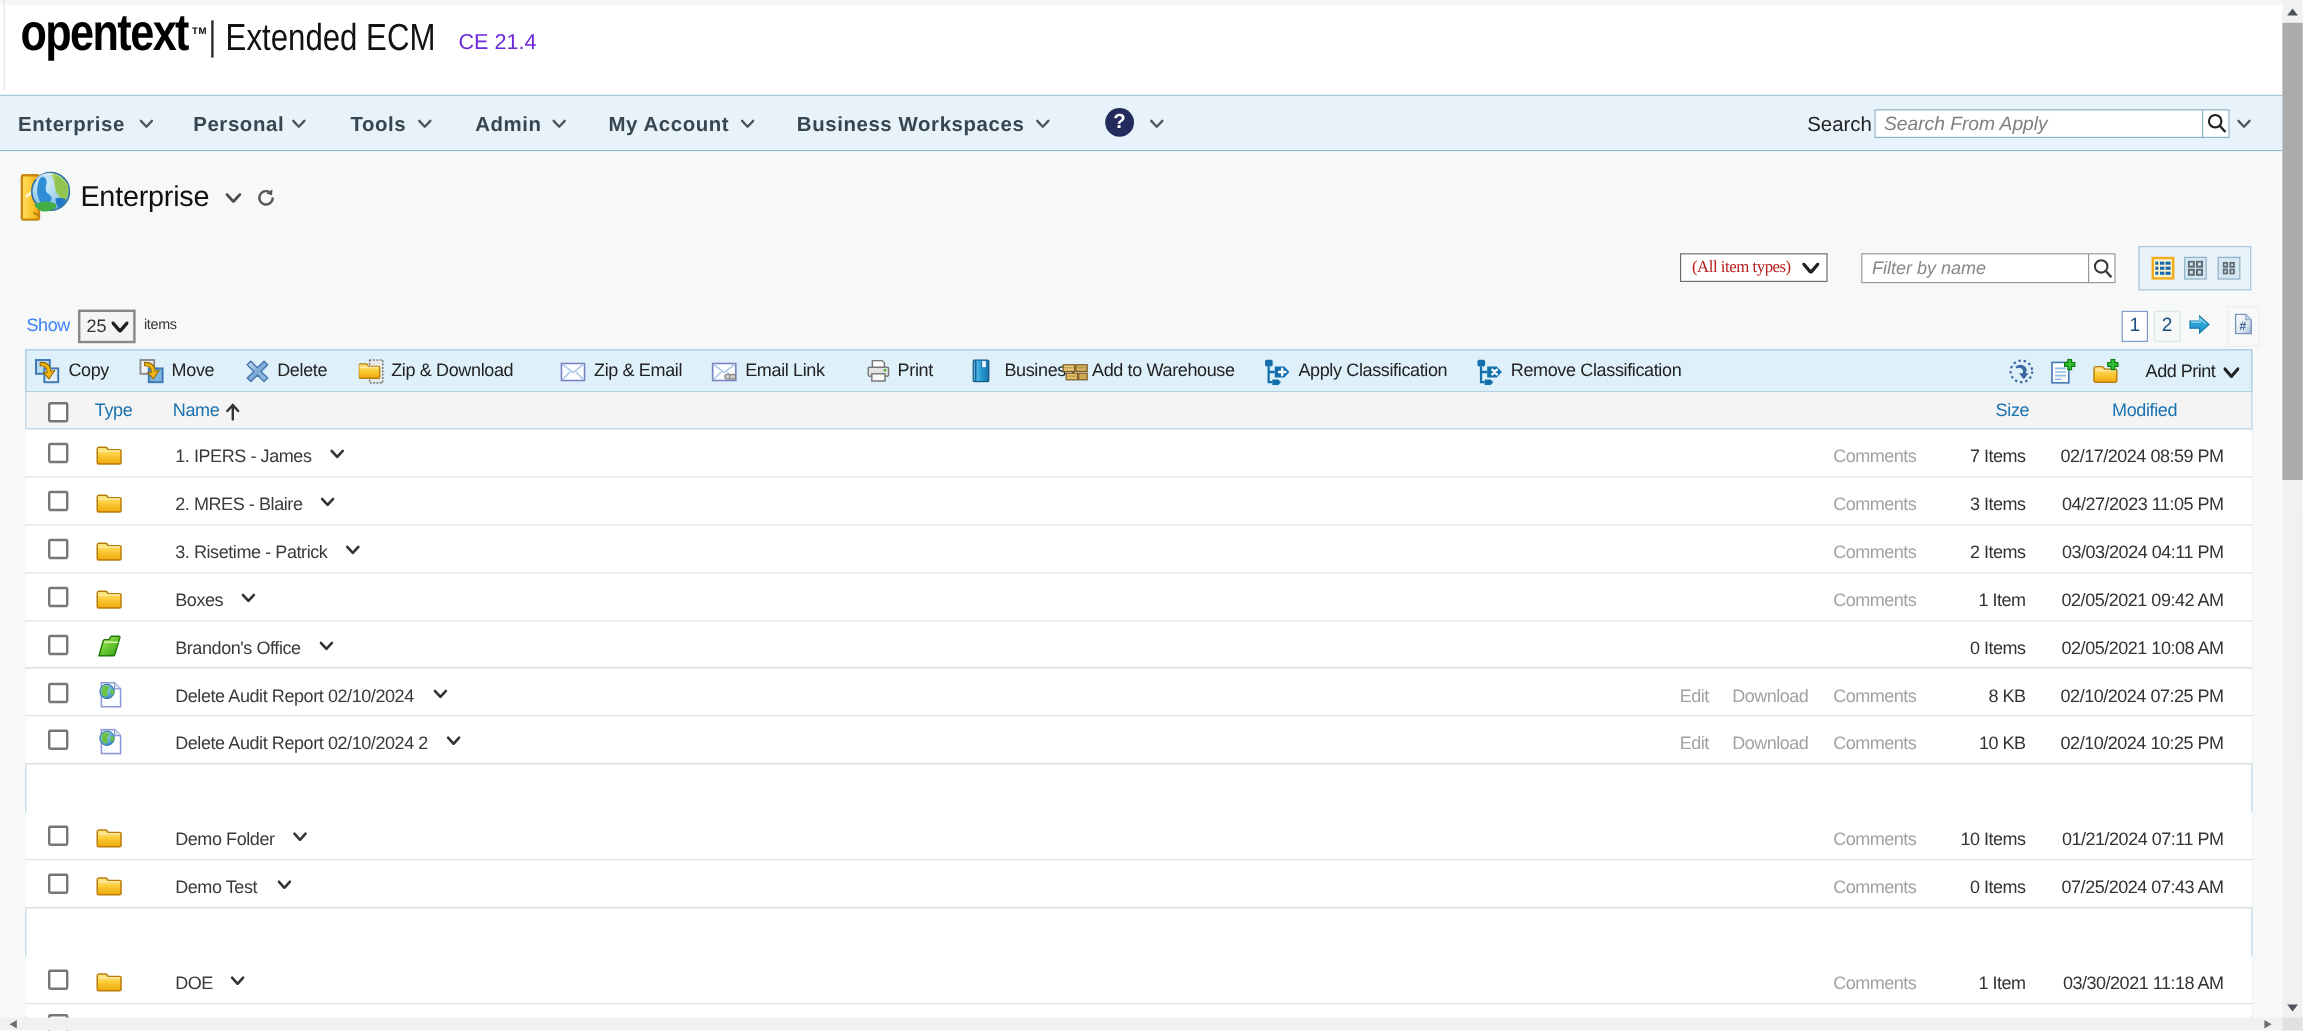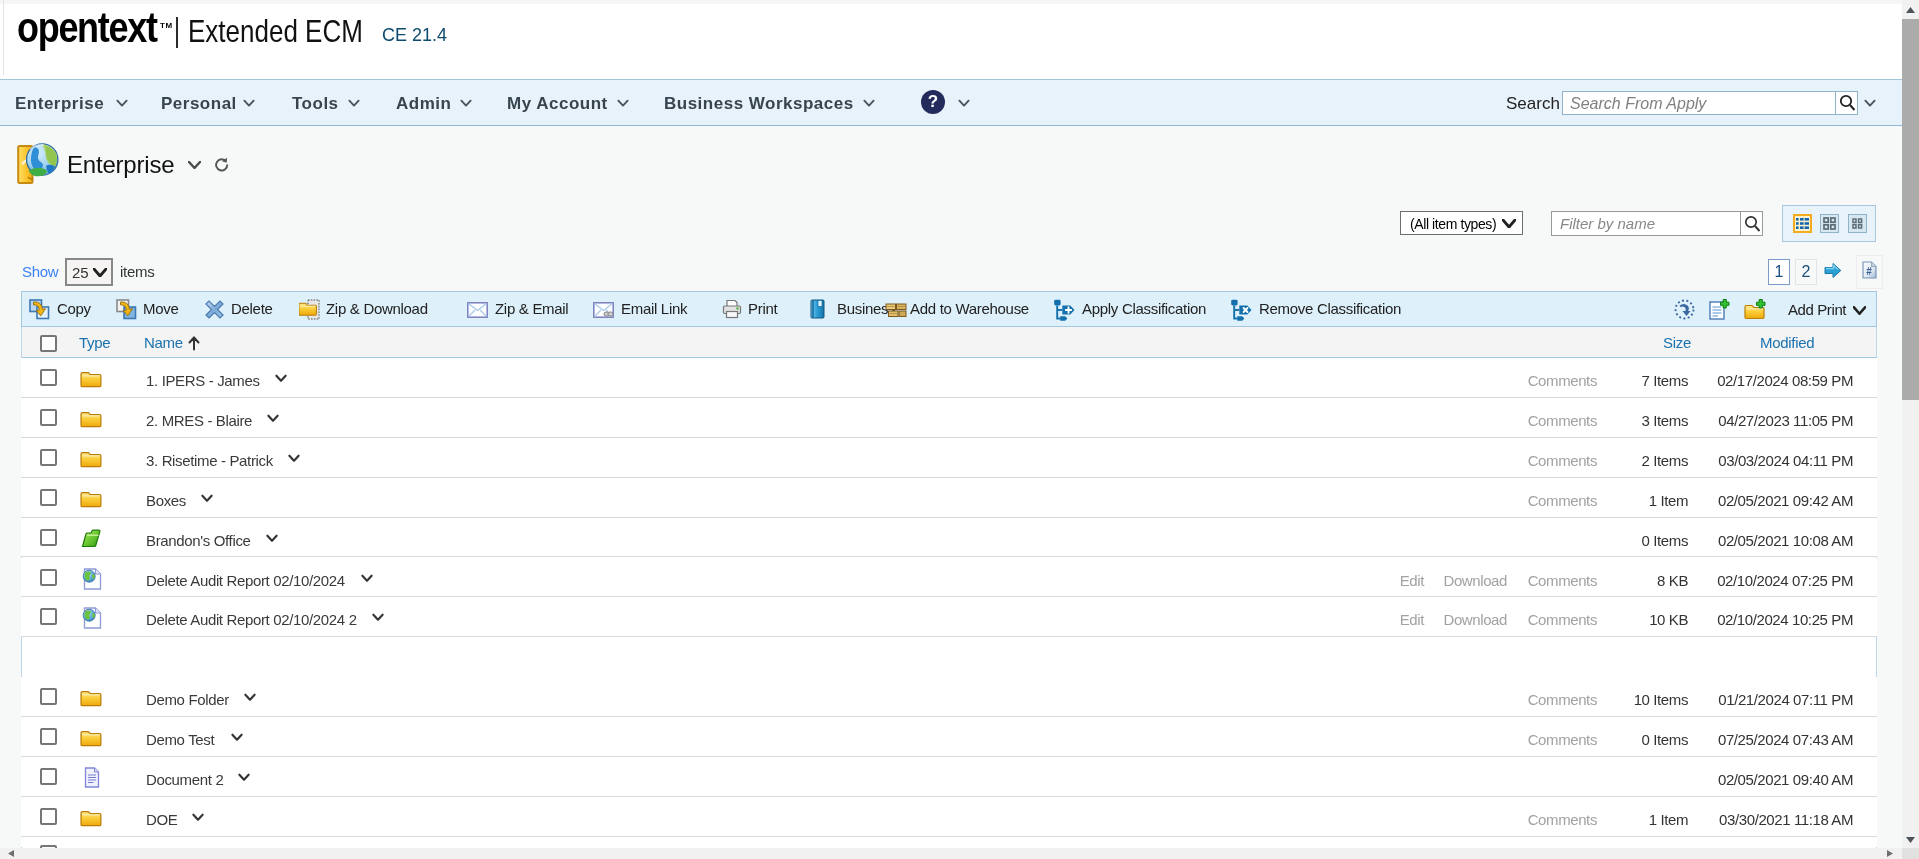--- a/index.html
+++ b/index.html
@@ -11,21 +11,21 @@
 
 #topstrip { left:0; top:0; width:1919px; height:4px; background:#f6f6f6; }
 #hdr { left:0; top:4px; width:1902px; height:75px; background:#fff; }
 #hdrline { left:3px; top:0; width:1px; height:75px; background:#e2e2e2; }
 #logo { left:17px; top:2px; font-size:36px; font-weight:bold; color:#000;
   letter-spacing:-1.3px; transform:scaleY(1.2); transform-origin:left top; }
 #tm2 { left:160px; top:21px; font-size:8px; font-weight:bold; letter-spacing:0.5px; }
 #logosep { left:176px; top:17px; width:2px; height:31px; background:#2b2b2b; }
 #prod { left:188px; top:13px; font-size:26px; font-weight:400; color:#111;
   transform:scaleY(1.21); transform-origin:left top; }
-#ver { left:382px; top:25px; font-size:18px; color:#0c4a6e; }
+#ver { left:382px; top:25px; font-size:18px; color:#6d28d9; }
 
 
 #nav { left:0; top:79px; width:1919px; height:47px; background:#e8f2fa;
   border-top:1px solid #a2c6da; border-bottom:1px solid #8cb8d2; }
 .navitem { top:94px; font-size:17px; font-weight:bold; color:#36454f; letter-spacing:0.5px; }
 #helpcirc { width:24px; height:24px; border-radius:50%; background:#232a5c;
   color:#fff; font-size:17px; font-weight:bold; text-align:center; line-height:24px; }
 #searchlbl { font-size:17px; color:#222; }
 #searchbox { left:1562px; top:91px; width:274px; height:24px; background:#fff;
   border:1px solid #8fb3c9; }
@@ -34,39 +34,39 @@
   border:1px solid #8fb3c9; }
 
 
 #content { left:0; top:126px; width:1902px; height:722px; background:#f7f9f8; }
 
 #bigtitle { left:67px; top:151px; font-size:24px; color:#111; letter-spacing:-0.2px; }
 
 
 #alltypes { left:1400px; top:211px; width:123px; height:24px; background:#fff;
   border:1px solid #6e6e6e; }
-#alltypestxt { left:1410px; top:216px; font-size:14px; color:#000000; letter-spacing:-0.4px; }
+#alltypestxt { left:1410px; top:216px; font-size:14px; color:#b91c1c; letter-spacing:-0.4px;font-family:Liberation Serif, serif; }
 #filterbox { left:1551px; top:211px; width:190px; height:25px; background:#fff;
   border:1px solid #999; }
 #filterph { left:1560px; top:215px; font-size:15px; font-style:italic; color:#888; }
 #filterbtn { left:1740px; top:211px; width:23px; height:25px; background:#fff;
   border:1px solid #999; }
 #viewtgl { left:1782px; top:205px; width:94px; height:37px; background:#e7f2fa;
   border:1px solid #a9c8dd; }
 .vbtn { top:214px; width:19px; height:19px; }
 #vbtn1 { left:1793px; background:#fdf2cd; border:2px solid #f3ac1e; }
 #vbtn2 { left:1820px; background:#d6e7f0; border:1px solid #8fb3c8; }
 #vbtn3 { left:1848px; background:#d6e7f0; border:1px solid #8fb3c8; }
 
 
 #showlbl { left:22px; top:263px; font-size:15px; color:#3b82f6; letter-spacing:-0.3px; }
 #showsel { left:65px; top:258px; width:48px; height:28px; background:#f5f4f2;
   border:2px solid #888; }
 #showseltxt { left:72px; top:264px; font-size:15px; color:#333; }
-#itemslbl { left:120px; top:263px; font-size:15px; color:#333; letter-spacing:-0.3px; }
+#itemslbl { left:120px; top:263px; font-size:12px; color:#333; letter-spacing:-0.3px; }
 .pgbox { top:259px; width:22px; height:26px; text-align:center; font-size:16px;
   color:#1c4e7e; line-height:24px; }
 #pg1 { left:1768px; background:#fff; border:1px solid #7b9cc9; }
 #pg2 { left:1795px; background:transparent; border:1px solid #dfe5eb; }
 
 
 #toolbar { left:21px; top:291px; width:1856px; height:36px; background:#def0fa;
   border:1px solid #a3c7de; }
 .tbico { top:299px; }
 .tblbl { top:300px; font-size:15px; color:#222; letter-spacing:-0.3px; }
@@ -598,35 +598,20 @@
 <path d="M2 5.5 L19 5.5" stroke="#fdeaa8" stroke-width="1.2"></path>
 </svg>
       <div class="rname">Demo Test</div>
       <svg class="rchev" style="left:210px" width="12" height="9" viewBox="0 0 13 9">
         <path d="M1.5 1.5 L6.5 7 L11.5 1.5" fill="none" stroke="#333" stroke-width="2.3" stroke-linecap="round" stroke-linejoin="round"></path>
       </svg>
       <div class="glink" style="right:280px">Comments</div>
       <div class="rsize">0 Items</div>
       <div class="rdate">07/25/2024 07:43 AM</div>
     </div>
-<div class="abs row" style="top:757.0px">
-      <div class="cbx rcbx"></div>
-      <svg class="rico" style="left:63px;top:10px" width="16" height="21" viewBox="0 0 16 21">
-<path d="M1.5 1 L10.5 1 L14.5 5 L14.5 20 L1.5 20 Z" fill="#f0f1fc" stroke="#8286d8" stroke-width="1.3"></path>
-<path d="M10.5 1 L10.5 5 L14.5 5" fill="#d8dbf5" stroke="#8286d8" stroke-width="1"></path>
-<g stroke="#7a7fd0" stroke-width="1.1">
-          <path d="M4 8 L12 8 M4 10.5 L12 10.5 M4 13 L12 13 M4 15.5 L9.5 15.5"></path>
-        </g>
-</svg>
-      <div class="rname">Document 2</div>
-      <svg class="rchev" style="left:217px" width="12" height="9" viewBox="0 0 13 9">
-        <path d="M1.5 1.5 L6.5 7 L11.5 1.5" fill="none" stroke="#333" stroke-width="2.3" stroke-linecap="round" stroke-linejoin="round"></path>
-      </svg>
-      <div class="rdate">02/05/2021 09:40 AM</div>
-    </div>
 <div class="abs row" style="top:796.9px">
       <div class="cbx rcbx"></div>
       <svg class="rico" style="left:59px;top:12px" width="22" height="18" viewBox="0 0 21 17">
 <defs>
           <linearGradient id="rf11" x1="0" y1="0" x2="0" y2="1">
 <stop offset="0" stop-color="#fde88f"></stop>
             <stop offset="0.45" stop-color="#fbce3a"></stop>
             <stop offset="1" stop-color="#efa90d"></stop>
           </linearGradient>
         </defs>

